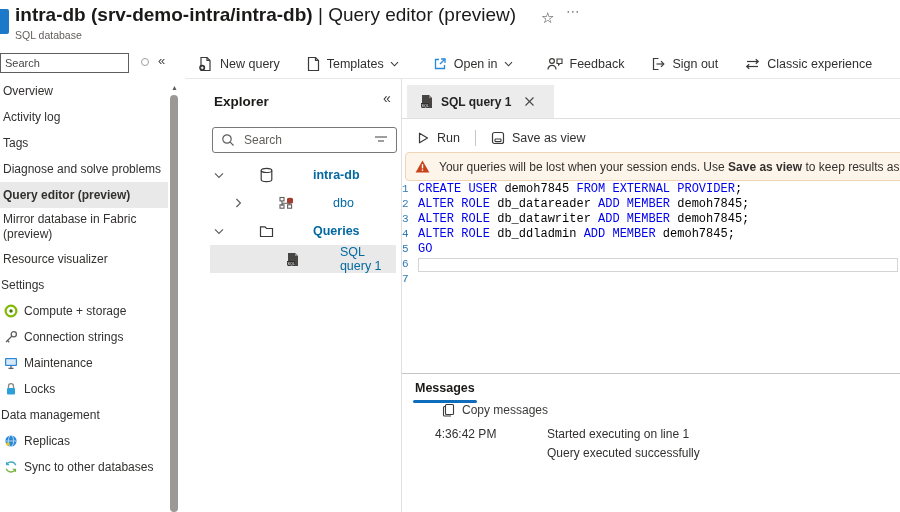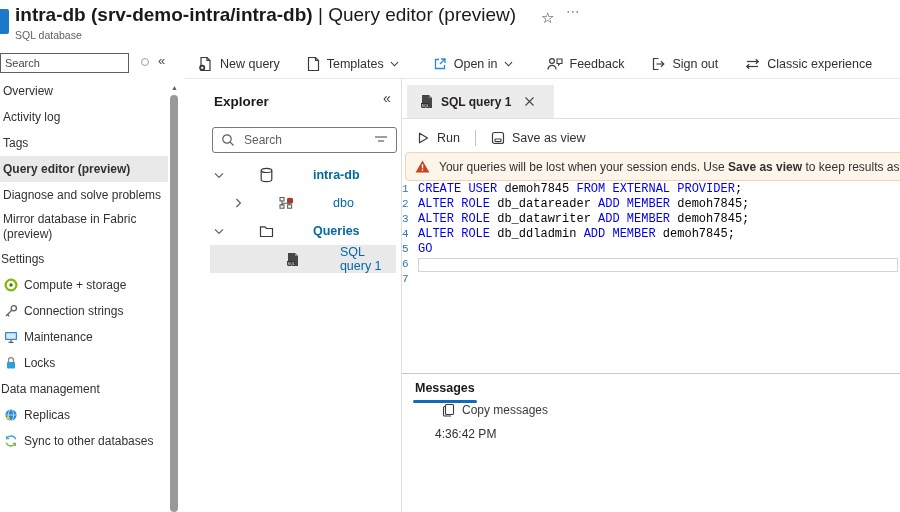--- a/index.html
+++ b/index.html
@@ -112,28 +112,31 @@
   <nav class="side-list" id="side-list">
       <div class="side-item">
         <span class="si-label">Overview</span>
       </div>
       <div class="side-item">
         <span class="si-label">Activity log</span>
       </div>
       <div class="side-item">
         <span class="si-label">Tags</span>
       </div>
+      <div class="side-item">
+        <span class="si-label">Diagnose and solve problems</span>
+      </div>
       <div class="side-item selected">
         <span class="si-label">Query editor (preview)</span>
       </div>
-      <div class="side-item">
-        <span class="si-label">Diagnose and solve problems</span>
-      </div>
       <div class="side-item wrap">
         <span class="si-label">Mirror database in Fabric (preview)</span>
+      </div>
+      <div class="side-item">
+        <span class="si-label">Resource visualizer</span>
       </div>
       <div class="side-header">
         <span class="si-label">Settings</span>
       </div>
       <div class="side-item">
         <span class="si-icon ico">
           <svg width="14" height="14" viewBox="0 0 14 14">
             <circle cx="7" cy="7" r="5.4" fill="none" stroke="#7fba00" stroke-width="2.2"></circle>
             <circle cx="7" cy="7" r="1.7" fill="#3f7a00"></circle>
           </svg>
@@ -458,17 +461,21 @@
               <rect x="3.5" y="1.5" width="8" height="10" rx="1" fill="none" stroke="#3b3a39" stroke-width="1.1"></rect>
               <path d="M3.5 3.5 H2.5 a1 1 0 0 0 -1 1 V12 a1 1 0 0 0 1 1 H9" fill="none" stroke="#3b3a39" stroke-width="1.1"></path>
             </svg>
         </span>
         <span>Copy messages</span>
       </button>
     </div>
     <div id="msg-rows">
         <div class="msg-row">
           <span class="msg-time">4:36:42 PM</span>
+          <span class="msg-lines">
+            <span>Started executing on line 1</span>
+            <span>Query executed successfully</span>
+          </span>
         </div>
       </div>
   </div>
 
 </div>
 
 </body></html>

